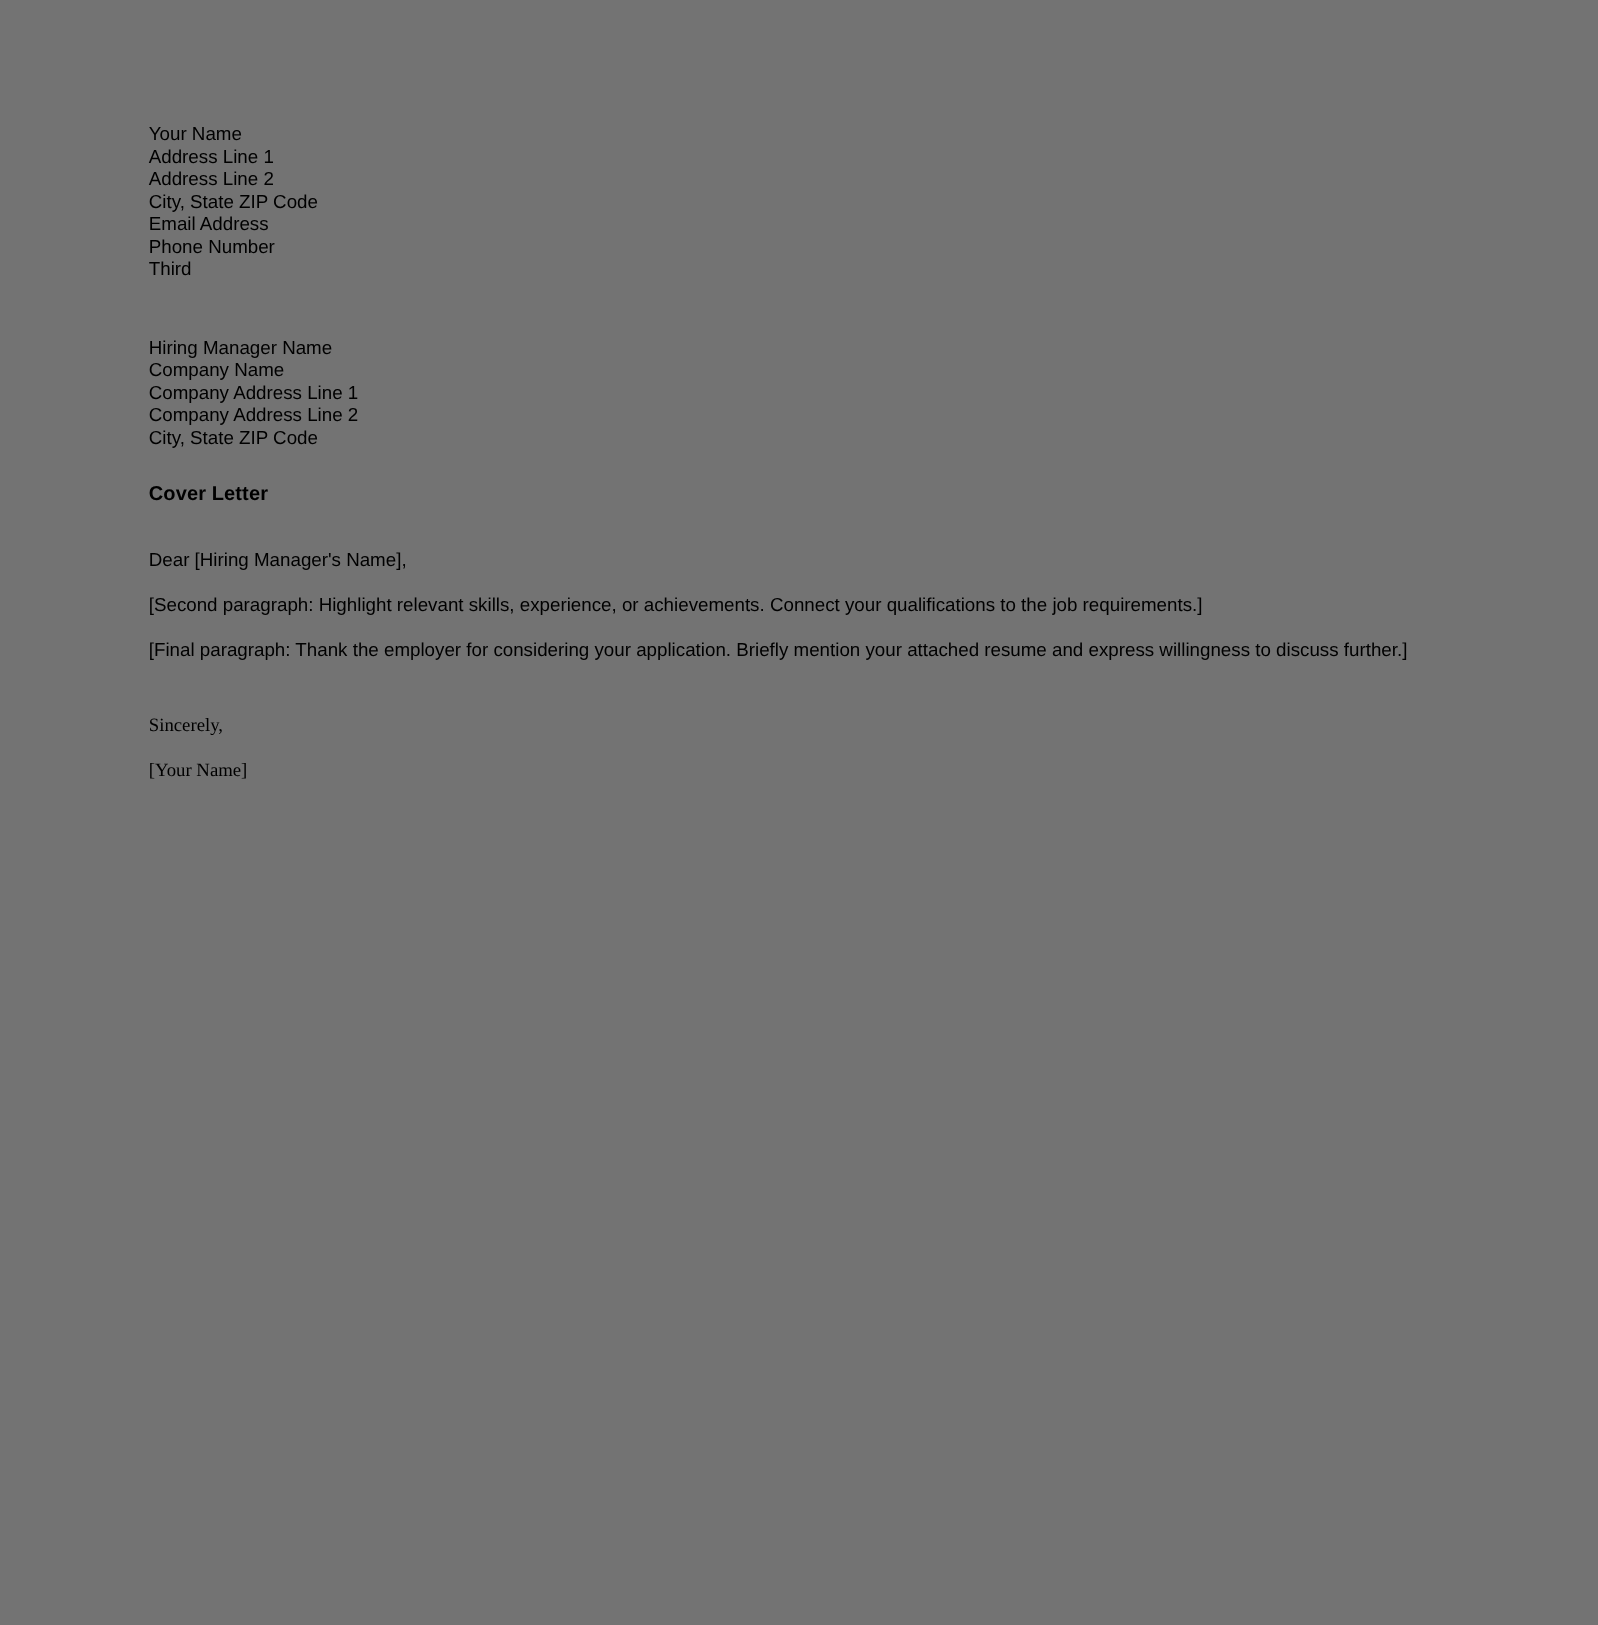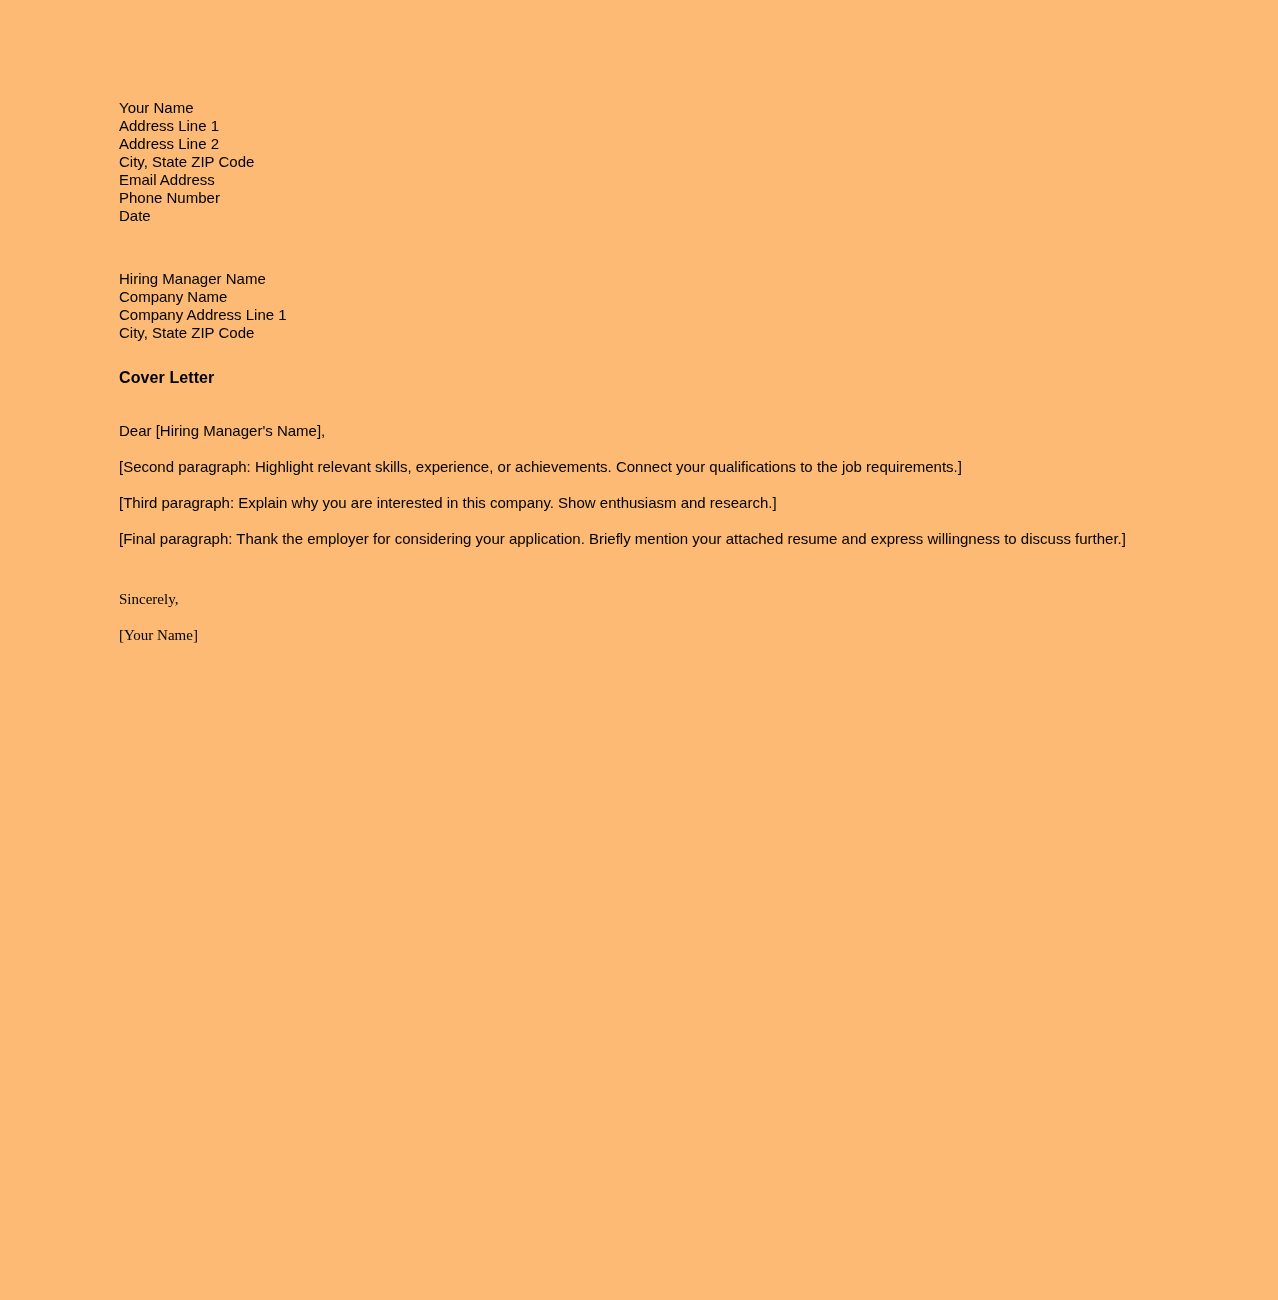--- a/index.html
+++ b/index.html
@@ -12,21 +12,21 @@
     width: 1278px;
     height: 1300px;
     font-family: "Liberation Sans", sans-serif;
     color: #000000;
     -webkit-font-smoothing: antialiased;
   }
   .page {
     position: relative;
     width: 1278px;
     height: 1300px;
-    background: #fdba74;
+    background: #737373;
     box-sizing: border-box;
   }
   .letter {
     position: absolute;
     left: 119px;
     top: 99px;
     width: 1020px;
   }
 
   
@@ -85,42 +85,42 @@
 <div class="page">
   <div class="letter">
 
     <div class="addr-block">
       <span class="line">Your Name</span>
       <span class="line">Address Line 1</span>
       <span class="line">Address Line 2</span>
       <span class="line">City, State ZIP Code</span>
       <span class="line">Email Address</span>
       <span class="line">Phone Number</span>
-      <span class="line">Date</span>
+      <span class="line">Third</span>
     </div>
 
     <div class="block-gap"></div>
 
     <div class="addr-block">
       <span class="line">Hiring Manager Name</span>
       <span class="line">Company Name</span>
       <span class="line">Company Address Line 1</span>
+      <span class="line">Company Address Line 2</span>
       <span class="line">City, State ZIP Code</span>
     </div>
 
     <div class="heading-gap-top"></div>
 
     <h1 class="doc-heading">Cover Letter</h1>
 
     <div class="heading-gap-bottom"></div>
 
     <p class="body-para">Dear [Hiring Manager's Name],</p>
 
     <p class="body-para">[Second paragraph: Highlight relevant skills, experience, or achievements. Connect your qualifications to the job requirements.]</p>
-    <p class="body-para">[Third paragraph: Explain why you are interested in this company. Show enthusiasm and research.]</p>
     <p class="body-para last-para">[Final paragraph: Thank the employer for considering your application. Briefly mention your attached resume and express willingness to discuss further.]</p>
 
     <div class="para-spacer"></div>
 
     <p class="sign-para">Sincerely,</p>
     <p class="sign-para final">[Your Name]</p>
 
   </div>
 </div>
 

